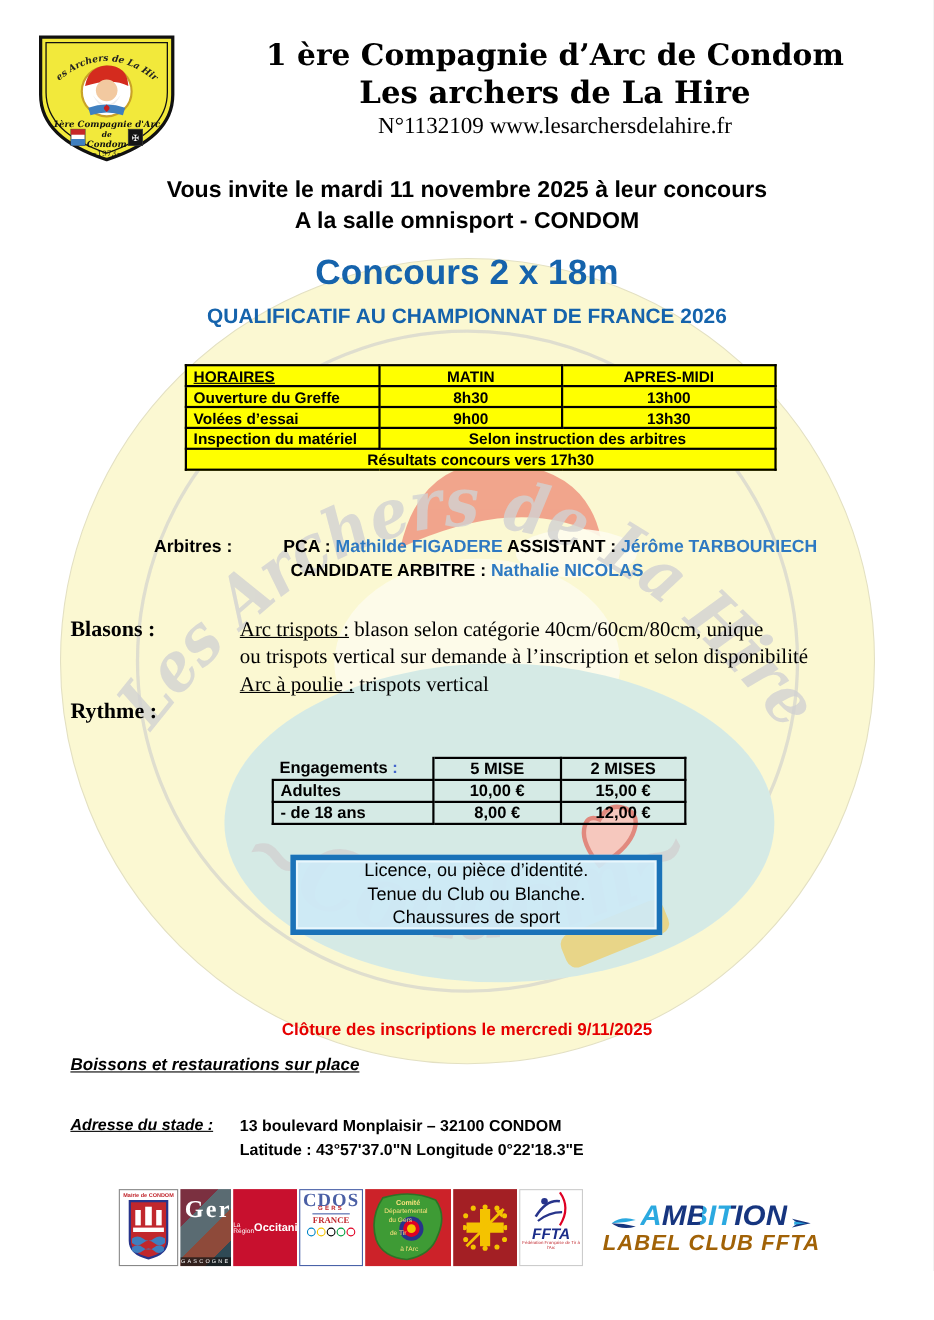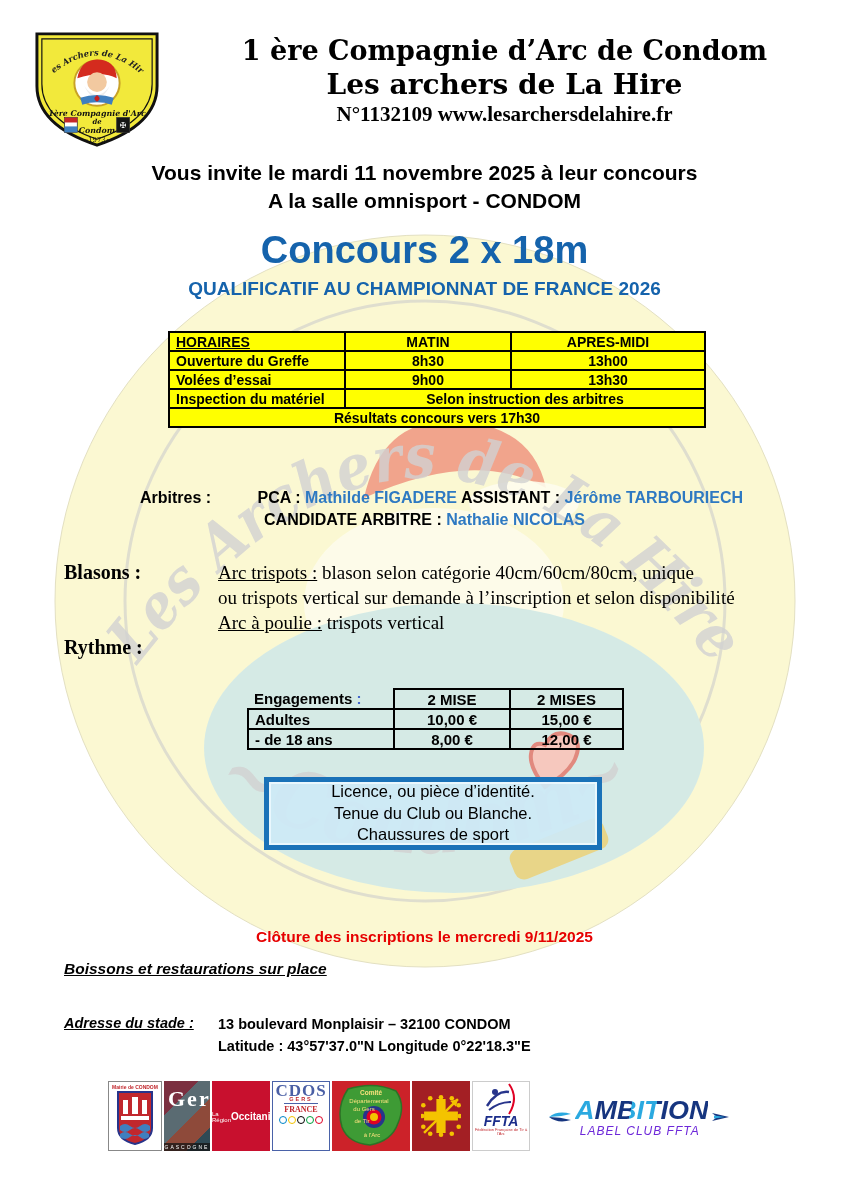--- a/index.html
+++ b/index.html
@@ -5,32 +5,32 @@
   html,body{margin:0;padding:0;background:#888;}
   #page{position:relative;width:849px;height:1200px;background:#fff;margin:0 auto;
         font-family:"Liberation Sans",sans-serif;overflow:hidden;}
   #page *{box-sizing:border-box;}
 
   
   .badge{position:absolute;left:33px;top:28px;width:128px;height:122px;}
   .header-block{position:absolute;left:160px;top:34px;width:689px;text-align:center;color:#000;}
   .h-line1{font-family:"DejaVu Serif",serif;font-weight:bold;font-size:27px;line-height:1.25;}
   .h-line2{font-family:"DejaVu Serif",serif;font-weight:bold;font-size:28px;line-height:1.2;}
-  .h-line3{font-family:"Liberation Serif",serif;font-size:21px;line-height:1.25;font-weight:bold;}
+  .h-line3{font-family:"Liberation Serif",serif;font-size:21px;line-height:1.25;}
   .invite{position:absolute;left:0;top:159px;width:849px;text-align:center;
           font-weight:bold;font-size:21px;line-height:1.32;color:#000;}
 
   
   .wm{position:absolute;left:54px;top:233px;z-index:0;}
 
   .layer{position:absolute;z-index:2;}
 
   
   .concours-title{left:0;top:229px;width:849px;text-align:center;
-                  font-size:38px;font-weight:bold;color:#1563AC;}
+                  font-size:32px;font-weight:bold;color:#1563AC;}
   .concours-sub{left:0;top:278px;width:849px;text-align:center;
                 font-size:19px;font-weight:bold;color:#1563AC;}
 
   
   .horaires{left:168px;top:331px;}
   table.hor{border-collapse:collapse;background:#FFFF00;border:2px solid #000;}
   table.hor td{border:2px solid #000;font-size:14px;font-weight:bold;color:#000;
                padding:0 6px;height:19px;white-space:nowrap;}
   table.hor td.c{text-align:center;}
   table.hor td.l{text-align:left;}
@@ -105,21 +105,21 @@
   .t-ffta .f1{font-size:14px;font-weight:bold;font-style:italic;color:#1B2D8A;line-height:14px;margin-top:-2px;}
   .t-ffta .f2{font-size:4px;color:#C1272D;text-align:center;line-height:1.1;}
   .ambition{margin-left:16px;flex:none;display:flex;flex-direction:column;align-items:center;}
   .amb-row{display:flex;align-items:flex-end;gap:3px;}
   .amb-word{font-style:italic;font-weight:900;font-size:27px;letter-spacing:0;color:#16357F;
             transform:scaleY(.95);}
   @supports ((-webkit-background-clip:text) or (background-clip:text)){
     .amb-word{background:linear-gradient(100deg,#2BA9E0 0 16%,#16357F 16% 42%,#2BA9E0 42% 60%,#16357F 60% 100%);
               -webkit-background-clip:text;background-clip:text;color:transparent;}
   }
-  .amb-sub{font-style:italic;font-weight:normal;font-size:12px;color:#6d28d9;letter-spacing:1px;margin-top:-2px;}
+  .amb-sub{font-style:italic;font-weight:bold;font-size:20px;color:#a16207;letter-spacing:1px;margin-top:-2px;}
 </style>
 </head>
 <body>
 
 <div id="page">
 
   <svg class="badge" viewBox="0 0 130 122">
     <path d="M4,5 H126 V58 Q126,98 65,118 Q4,98 4,58 Z" fill="#F2E93B" stroke="#111" stroke-width="3"></path>
     <path d="M9,10 H121 V56 Q121,93 65,112 Q9,93 9,56 Z" fill="none" stroke="#111" stroke-width="1.2"></path>
     <path id="badgeArc" d="M20,46 Q65,8 110,46" fill="none"></path>
@@ -230,21 +230,21 @@
     <div><span class="und">Arc à poulie :</span><span> trispots vertical</span></div>
   </div>
 
   <div class="layer engagements">
     <table class="eng">
       <tbody>
           <tr>
         <td class="first ew1">
           <span>Engagements</span><span class="blue-colon"> :</span>
         </td>
-        <td class="c ew2">2 MISE</td>
+        <td class="c ew2">5 MISE</td>
         <td class="c ew3">2 MISES</td>
       </tr>
       <tr>
         <td>Adultes</td>
         <td class="c">10,00 €</td>
         <td class="c">15,00 €</td>
       </tr>
       <tr>
         <td>- de 18 ans</td>
         <td class="c">8,00 €</td>

